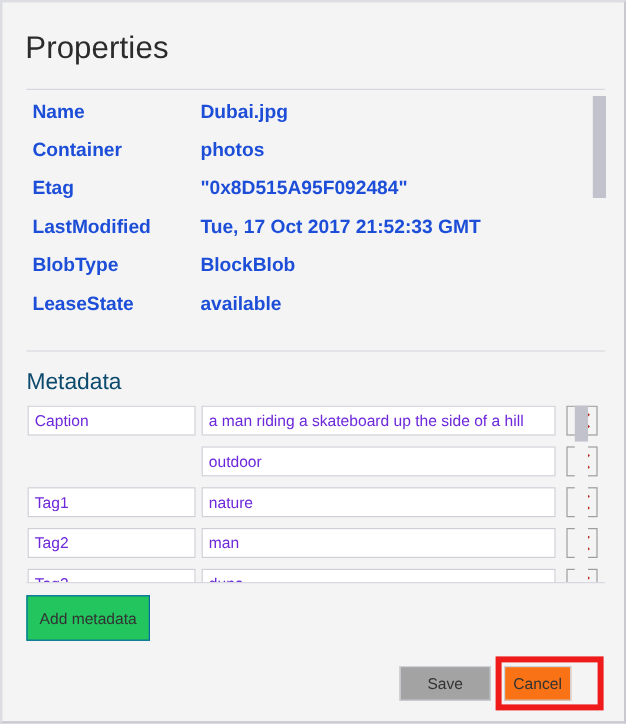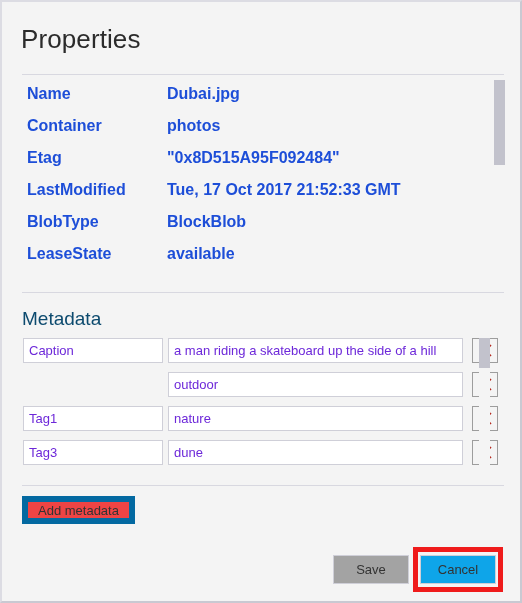--- a/index.html
+++ b/index.html
@@ -190,25 +190,25 @@
     width: 482px;
     height: 1px;
     background: #d8d8e0;
   }
 
   
   #add-metadata-button {
     position: absolute;
     left: 20px;
     top: 494px;
-    height: 28px;
+    height: 38px;
     padding: 0 10px;
     box-sizing: border-box;
-    background: #ef4444;
-    border: 6px solid #0369a1;
+    background: #22c55e;
+    border: 1px solid #0369a1;
     font-family: "Liberation Sans", sans-serif;
     font-size: 13px;
     color: #333333;
     cursor: pointer;
     border-radius: 0;
   }
 
   
   #save-button {
     position: absolute;
@@ -222,24 +222,24 @@
     font-family: "Liberation Sans", sans-serif;
     font-size: 13px;
     color: #333333;
     cursor: pointer;
     border-radius: 0;
   }
   #cancel-button {
     position: absolute;
     left: 418px;
     top: 553px;
-    width: 76px;
+    width: 56px;
     height: 29px;
     box-sizing: border-box;
-    background: #0ea5e9;
+    background: #f97316;
     border: 1px solid #cfcfd8;
     font-family: "Liberation Sans", sans-serif;
     font-size: 13px;
     color: #333333;
     cursor: pointer;
     border-radius: 0;
   }
   #cancel-highlight {
     position: absolute;
     left: 411px;
@@ -312,20 +312,29 @@
       <div class="meta-row">
         <input type="text" class="meta-key-input" value="Tag1" style="">
         <input type="text" class="meta-val-input" value="nature" style="">
         <button class="meta-del-btn">
           <svg width="13" height="13" viewBox="0 0 13 13">
             <path d="M1 1 L12 12 M12 1 L1 12" stroke="#b5291f" stroke-width="1.6" fill="none"></path>
           </svg>
         </button>
       </div>
       <div class="meta-row">
+        <input type="text" class="meta-key-input" value="Tag2" style="">
+        <input type="text" class="meta-val-input" value="man" style="">
+        <button class="meta-del-btn">
+          <svg width="13" height="13" viewBox="0 0 13 13">
+            <path d="M1 1 L12 12 M12 1 L1 12" stroke="#b5291f" stroke-width="1.6" fill="none"></path>
+          </svg>
+        </button>
+      </div>
+      <div class="meta-row">
         <input type="text" class="meta-key-input" value="Tag3" style="">
         <input type="text" class="meta-val-input" value="dune" style="">
         <button class="meta-del-btn">
           <svg width="13" height="13" viewBox="0 0 13 13">
             <path d="M1 1 L12 12 M12 1 L1 12" stroke="#b5291f" stroke-width="1.6" fill="none"></path>
           </svg>
         </button>
       </div>
     </div>
   <div id="meta-scrollbar-track">

